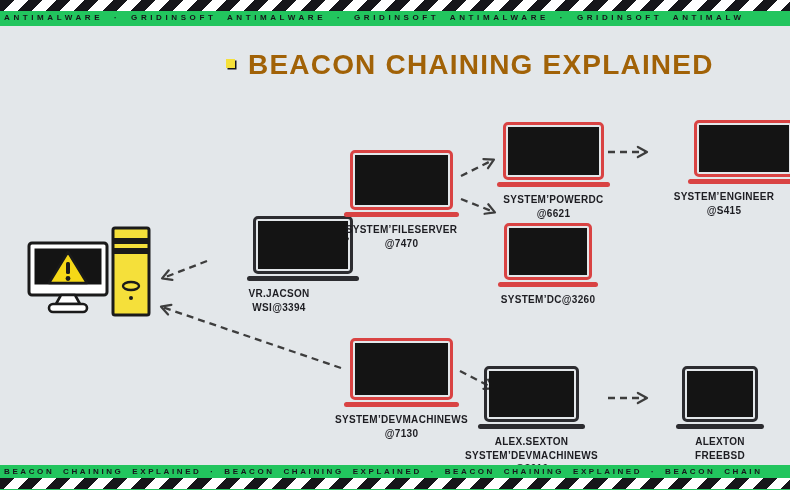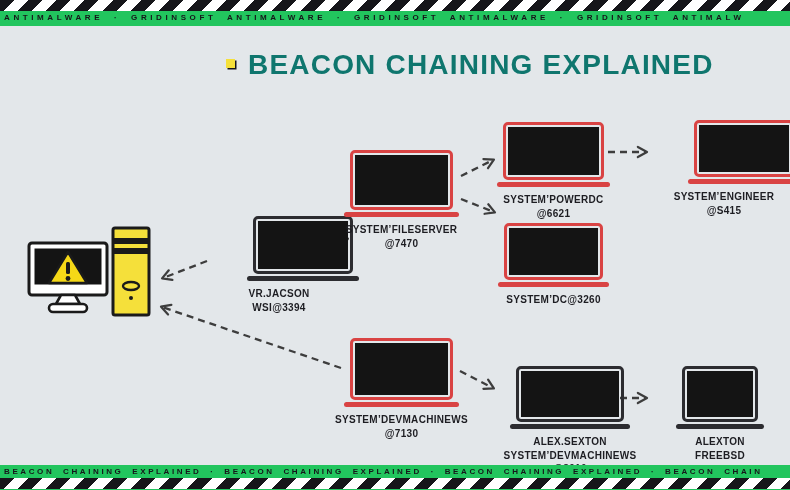--- a/index.html
+++ b/index.html
@@ -19,21 +19,21 @@
   .banner-text{
     display:block; height:14px; line-height:14px; white-space:nowrap; overflow:hidden;
     font-size:8px; font-weight:bold; color:#16161a;
     letter-spacing:3.6px; word-spacing:5px; padding-left:4px;
   }
   .banner.bottom .banner-text{letter-spacing:2.6px; word-spacing:4px; height:13px; line-height:14px;}
   
   .title-row{position:absolute; top:49px; left:226px; display:flex; align-items:center; gap:13px; z-index:3;}
   .title-square{width:9px; height:9px; background:#f5e03a; box-shadow:1.5px 1.5px 0 #16161a; margin-top:-4px;}
   .page-title{
-    font-size:28px; font-weight:bold; letter-spacing:1.2px; color:#0f766e; margin:0;
+    font-size:28px; font-weight:bold; letter-spacing:1.2px; color:#a16207; margin:0;
     font-family:"Liberation Sans", sans-serif; white-space:nowrap;
   }
   
   .laptop{position:absolute; z-index:2;}
   .laptop .lt-screen{
     border:3px solid var(--c); border-radius:5px; padding:2px;
     background:#141414; background-clip:content-box; box-sizing:border-box; width:100%;
   }
   .laptop .lt-base{
     height:5px; border-radius:4px; background:var(--c);
@@ -138,38 +138,38 @@
 
   <div class="laptop red" style="left:654px; top:120px; width:100px;padding-left:40px;">
     <div class="lt-screen" style="height:57px;"></div>
     <div class="lt-base"></div>
     <div class="lt-label">
       <span>SYSTEM’ENGINEER</span>
       <span>@S415</span>
     </div>
   </div>
 
-  <div class="laptop red" style="left:504px; top:223px; width:99px;">
+  <div class="laptop red" style="left:504px; top:223px; width:88px;">
     <div class="lt-screen" style="height:57px;"></div>
     <div class="lt-base"></div>
     <div class="lt-label">
       <span>SYSTEM’DC@3260</span>
     </div>
   </div>
 
   <div class="laptop red" style="left:350px; top:338px; width:103px;">
     <div class="lt-screen" style="height:62px;"></div>
     <div class="lt-base"></div>
     <div class="lt-label">
       <span>SYSTEM’DEVMACHINEWS</span>
       <span>@7130</span>
     </div>
   </div>
 
-  <div class="laptop dark" style="left:516px; top:366px; width:108px;">
+  <div class="laptop dark" style="left:484px; top:366px; width:95px;">
     <div class="lt-screen" style="height:56px;"></div>
     <div class="lt-base"></div>
     <div class="lt-label">
       <span>ALEX.SEXTON</span>
       <span>SYSTEM’DEVMACHINEWS</span>
       <span>@8910</span>
     </div>
   </div>
 
   <div class="laptop dark" style="left:654px; top:366px; width:76px;margin-left:28px;">

